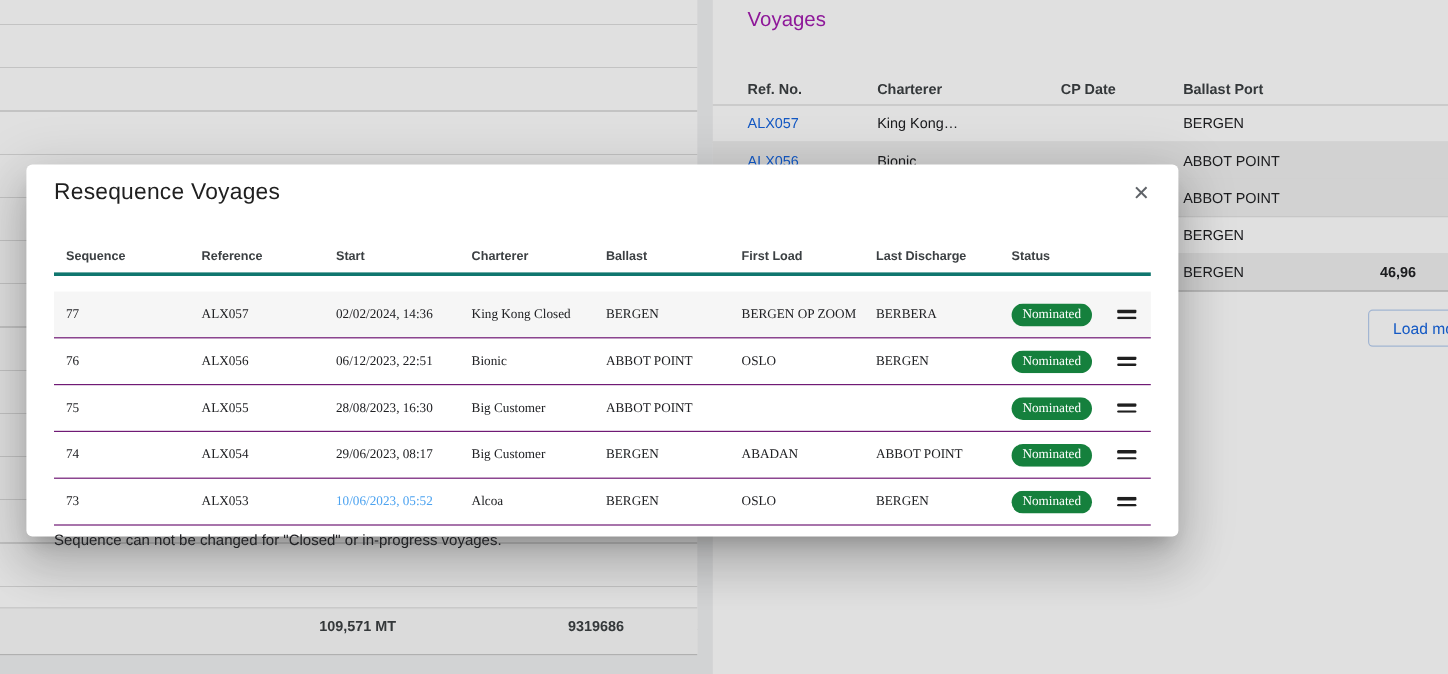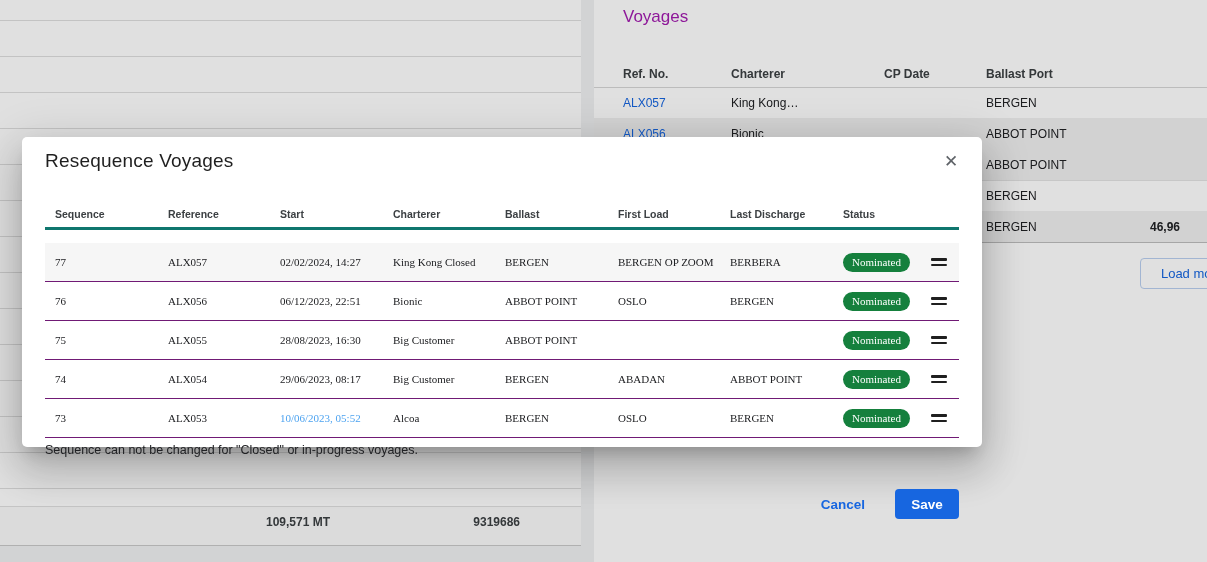--- a/index.html
+++ b/index.html
@@ -138,21 +138,21 @@
       <div class="mcell">First Load</div>
       <div class="mcell">Last Discharge</div>
       <div class="mcell">Status</div>
       <div class="mcell"></div>
     </div>
     <div class="mspacer"></div>
 
     <div class="mrow mdata highlight">
       <div class="mcell">77</div>
       <div class="mcell">ALX057</div>
-      <div class="mcell">02/02/2024, 14:27</div>
+      <div class="mcell">02/02/2024, 14:36</div>
       <div class="mcell">King Kong Closed</div>
       <div class="mcell">BERGEN</div>
       <div class="mcell">BERGEN OP ZOOM</div>
       <div class="mcell">BERBERA</div>
       <div class="mcell"><span class="badge">Nominated</span></div>
       <div class="mcell" style="padding-left:0;">
           <div class="dh">
             <i></i>
             <i></i>
           </div>
@@ -223,17 +223,13 @@
           <div class="dh">
             <i></i>
             <i></i>
           </div>
         </div>
     </div>
   </div>
 
   <div class="m-note">Sequence can not be changed for "Closed" or in-progress voyages.</div>
 
-  <div class="m-actions">
-    <button class="btn-cancel">Cancel</button>
-    <button class="btn-save">Save</button>
-  </div>
 </div>
 
 </body></html>

